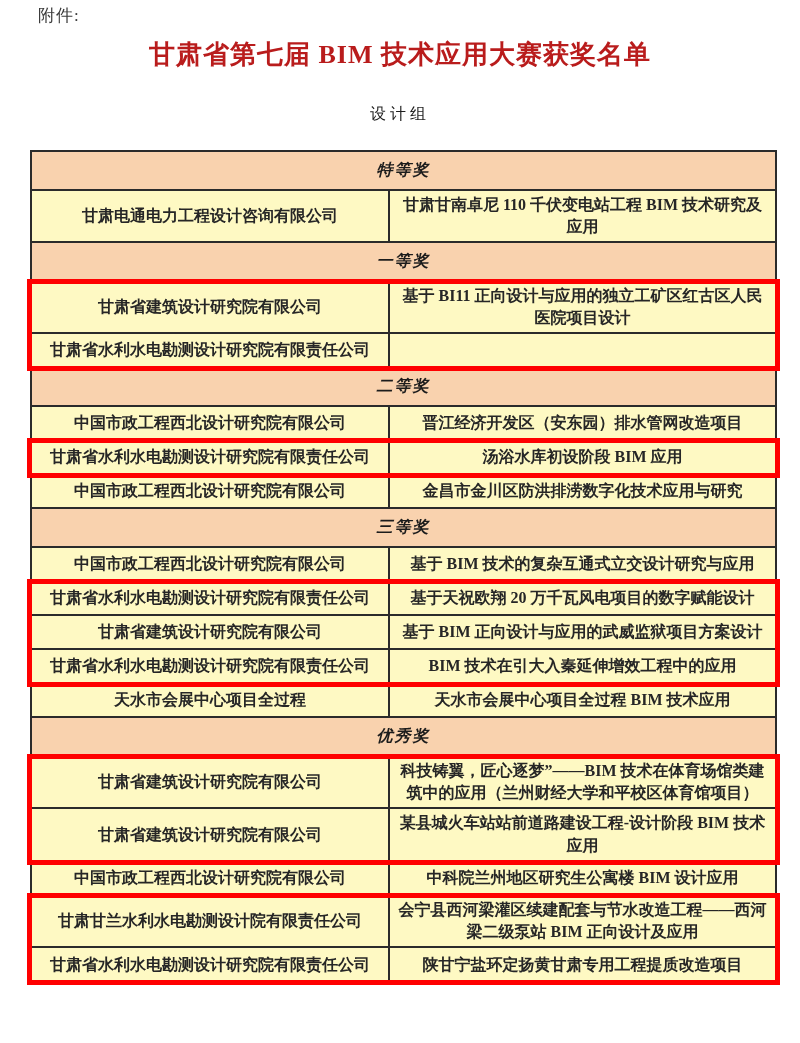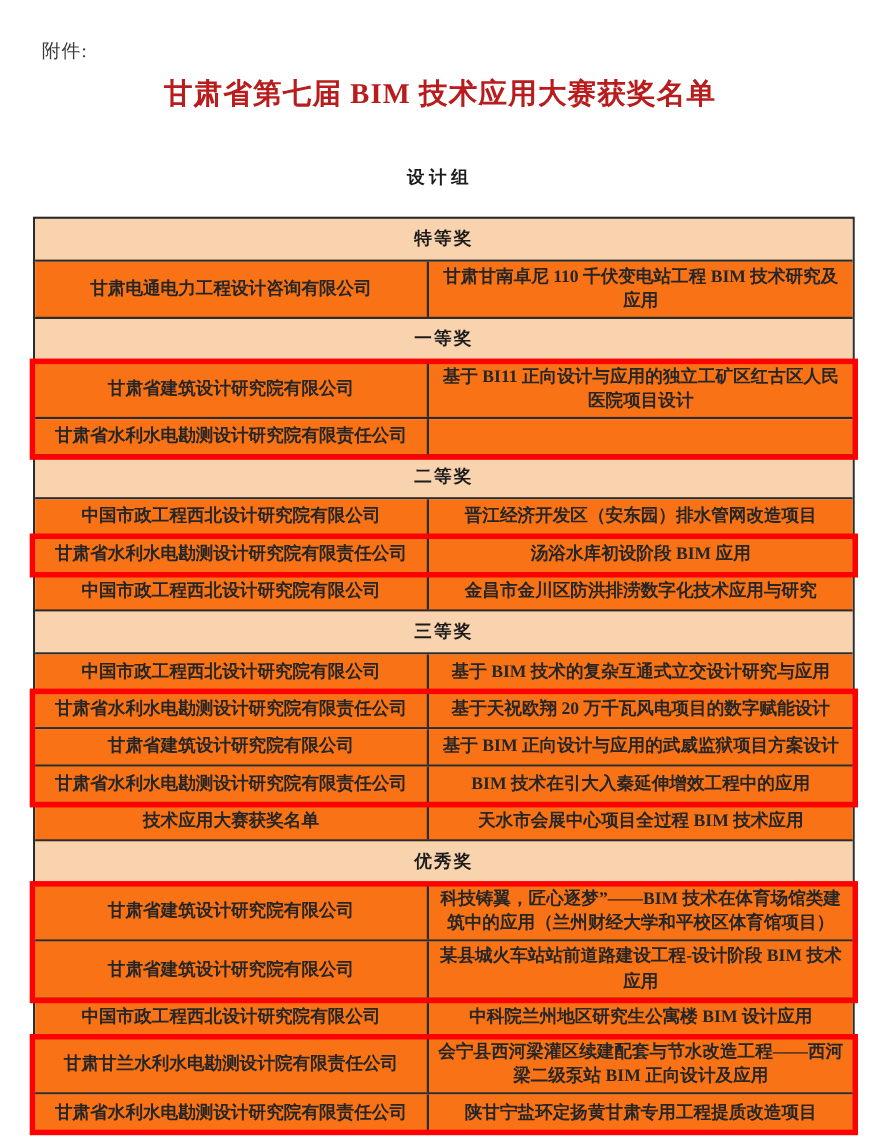--- a/index.html
+++ b/index.html
@@ -9,64 +9,65 @@
     --text:#262626;
   }
   *{box-sizing:border-box;margin:0;padding:0;}
   html,body{background:#ffffff;}
   body{
     width:800px;height:1043px;
     font-family:"Liberation Serif","DejaVu Serif",serif;
     color:var(--text);
     overflow:hidden;
   }
-  .page{width:800px;height:1043px;padding-top:35px;position:relative;}
+  .page{width:800px;height:1043px;padding-top:4px;position:relative;}
   .attachment{
     margin-left:38px;
     font-size:17px;
     color:#3a3a3a;
     letter-spacing:1px;
   }
   .title{
     margin-top:10px;
     text-align:center;
     font-size:26px;
     font-weight:700;
     color:#b91c1c;
     letter-spacing:1px;
   }
   .group-title{
-    margin-top:48px;
+    margin-top:32px;
     text-align:center;
     font-size:16px;
-    font-weight:700;
+    font-weight:400;
     letter-spacing:4px;
     color:#1c1c1c;
   }
   .tbl{
     width:747px;
     margin:25px 0 0 30px;
     border:2px solid var(--table-border);
     background:#fff;
   }
   .sec-header{
     background:var(--header-bg);
     border-bottom:2px solid var(--table-border);
     text-align:center;
     font-weight:700;
     font-size:16px;
     padding:8px 4px;
     letter-spacing:2px;
     color:#1c1c1c;
+    font-style:italic;
   }
   .row{
     display:flex;
     border-bottom:2px solid var(--table-border);
     min-height:34px;
-    background:#f97316;
+    background:#fef9c3;
   }
   .row.last{border-bottom:none;}
   .cell{
     display:flex;
     align-items:center;
     justify-content:center;
     text-align:center;
     font-weight:700;
     font-size:16px;
     line-height:1.38;
@@ -148,21 +149,21 @@
       <div class="row">
         <div class="cell org">甘肃省建筑设计研究院有限公司</div>
         <div class="cell proj">基于 BIM 正向设计与应用的武威监狱项目方案设计</div>
       </div>
       <div class="row">
         <div class="cell org">甘肃省水利水电勘测设计研究院有限责任公司</div>
         <div class="cell proj">BIM 技术在引大入秦延伸增效工程中的应用</div>
       </div>
     </div>
     <div class="row">
-      <div class="cell org">技术应用大赛获奖名单</div>
+      <div class="cell org">天水市会展中心项目全过程</div>
       <div class="cell proj">天水市会展中心项目全过程 BIM 技术应用</div>
     </div>
 
     <div class="sec-header">优秀奖</div>
     <div class="hl">
       <div class="row">
         <div class="cell org">甘肃省建筑设计研究院有限公司</div>
         <div class="cell proj">科技铸翼，匠心逐梦”——BIM 技术在体育场馆类建筑中的应用（兰州财经大学和平校区体育馆项目）</div>
       </div>
       <div class="row">

